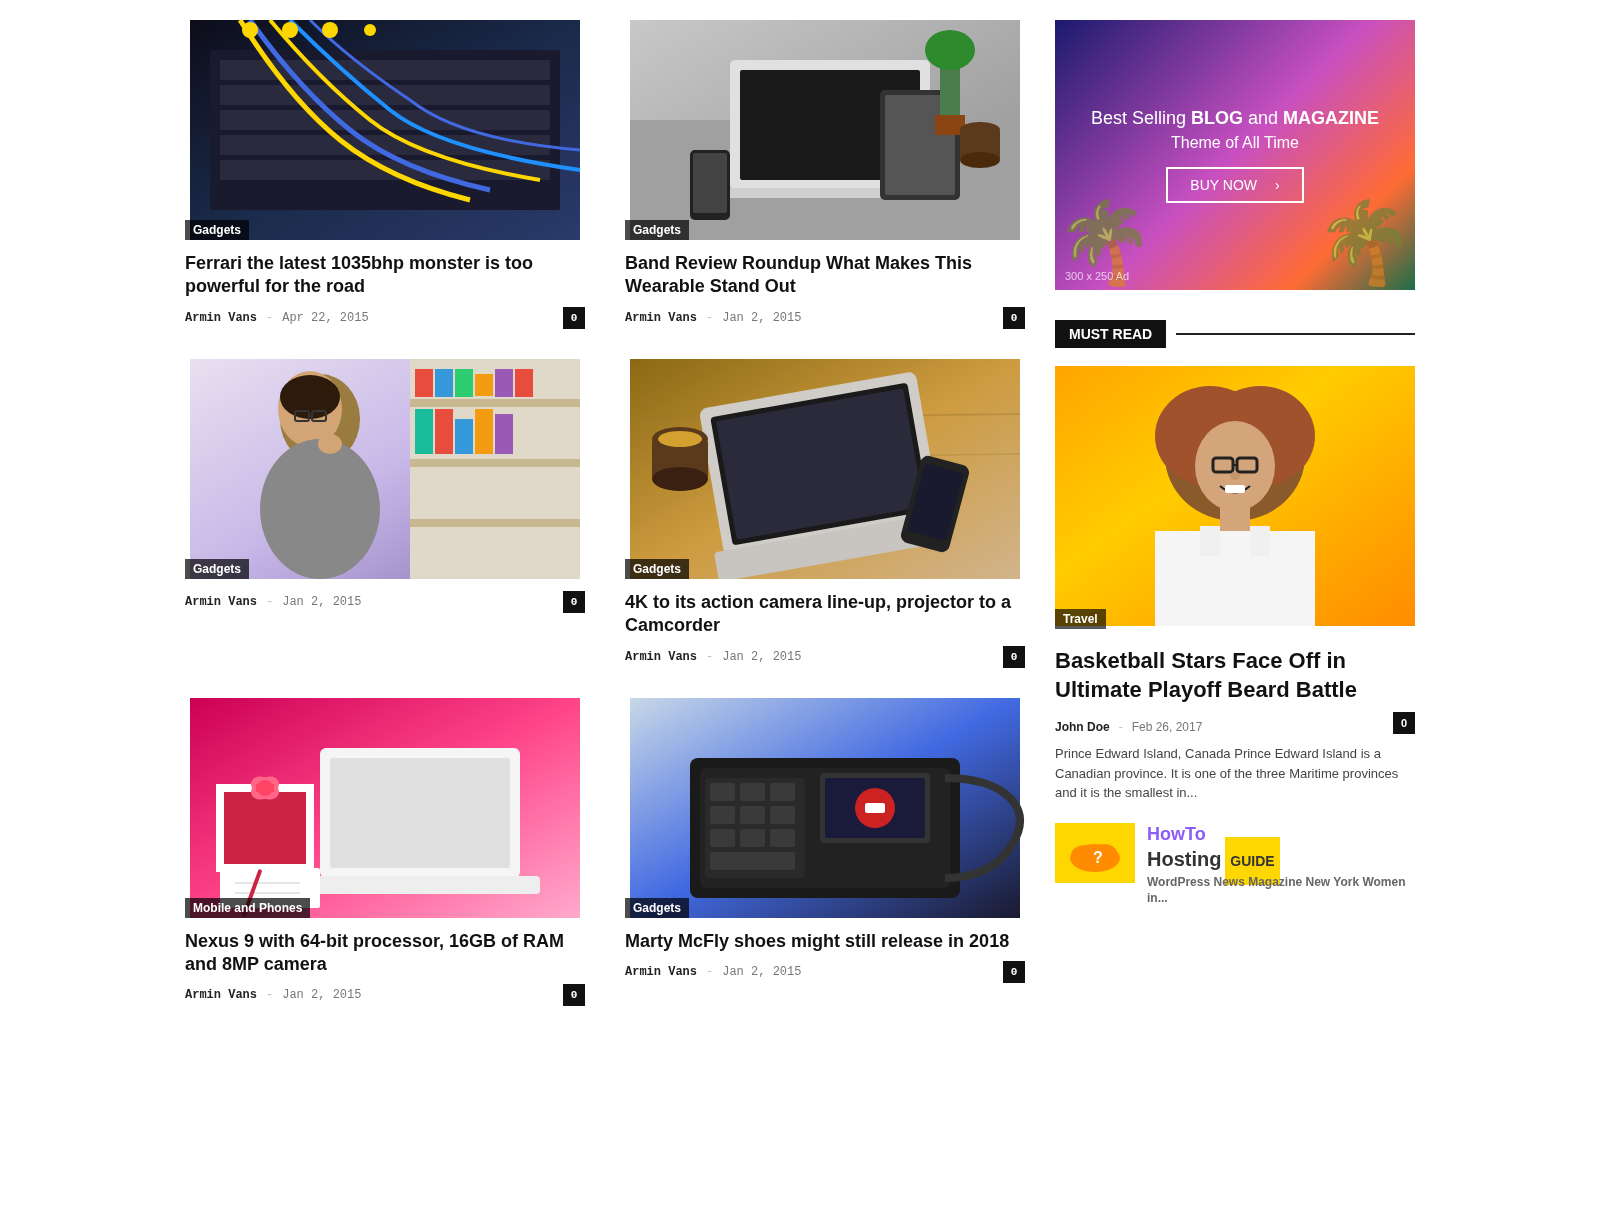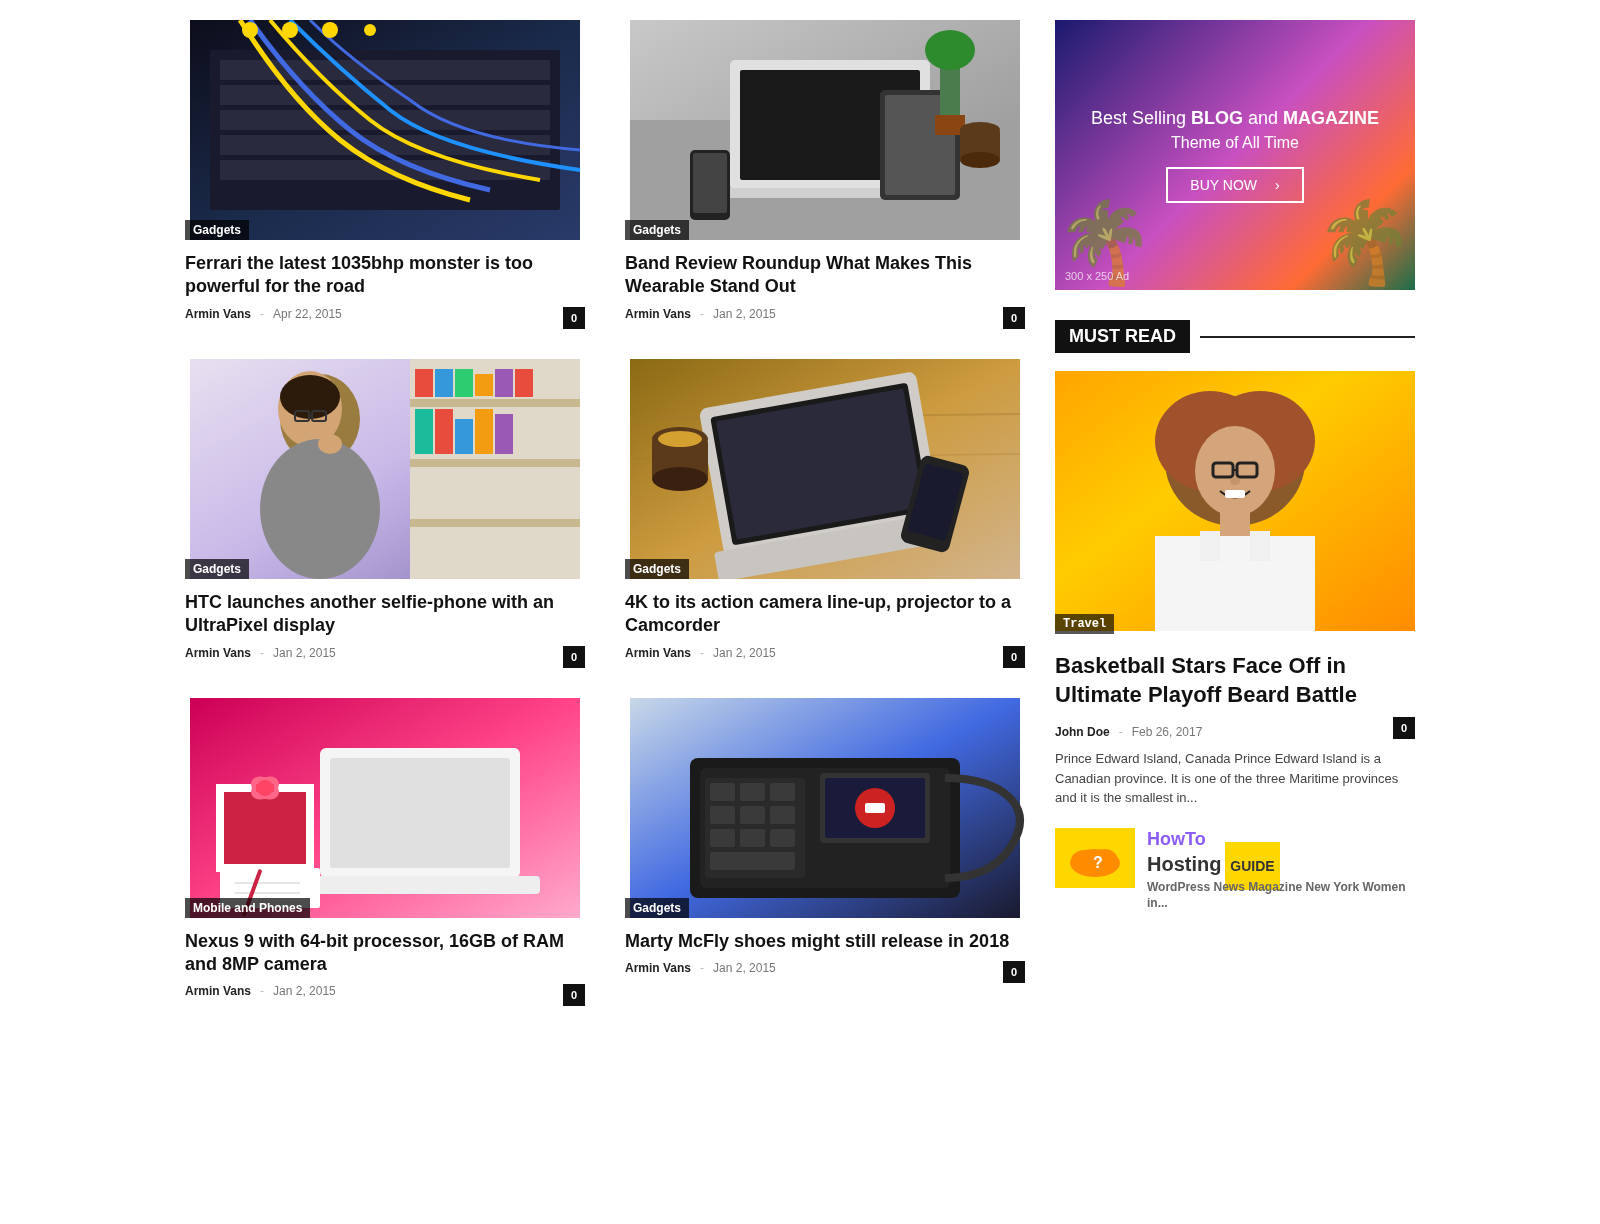--- a/index.html
+++ b/index.html
@@ -21,21 +21,21 @@
       position: absolute; bottom: 0; left: 0;
       background: rgba(0,0,0,0.7); color: #fff;
       padding: 3px 8px; font-size: 12px; font-weight: bold;
     }
 
     .article-title {
       font-size: 18px; font-weight: bold; line-height: 1.3;
       margin-bottom: 8px; color: #111;
     }
 
-    .article-meta { display: flex; align-items: flex-start; justify-content: space-between; }
+    .article-meta { display: flex; align-items: center; justify-content: space-between; font-family: Liberation Mono, monospace; }
     .article-meta-left { display: flex; align-items: center; gap: 6px; font-size: 12px; color: #555; }
     .article-author { font-weight: bold; color: #222; }
     .article-date { color: #777; }
     .article-comment-count {
       background: #111; color: #fff;
       width: 22px; height: 22px; display: flex; align-items: center; justify-content: center;
       font-size: 11px; font-weight: bold;
     }
 
     
@@ -61,30 +61,30 @@
     }
     .sidebar-ad .ad-label { position: absolute; bottom: 8px; left: 10px; font-size: 11px; color: rgba(255,255,255,0.7); }
 
     
     .must-read-section { margin-bottom: 25px; }
     .must-read-header {
       display: flex; align-items: center; margin-bottom: 18px;
     }
     .must-read-title {
       background: #111; color: #fff;
-      padding: 6px 14px; font-size: 18px; font-weight: bold; text-transform: uppercase;
+      padding: 6px 14px; font-size: 14px; font-weight: bold; text-transform: uppercase;
       margin-right: 10px;
     }
     .must-read-line { flex: 1; height: 2px; background: #222; }
 
     .must-read-featured { position: relative; margin-bottom: 18px; }
     .must-read-featured .category-badge {
       position: absolute; bottom: 0; left: 0;
       background: rgba(0,0,0,0.65); color: #fff;
-      padding: 3px 8px; font-size: 12px; font-weight: bold; font-family: Liberation Mono, monospace;
+      padding: 3px 8px; font-size: 12px; font-weight: bold;
     }
 
     .must-read-article-title { font-size: 22px; font-weight: bold; line-height: 1.3; margin-bottom: 8px; color: #111; }
     .must-read-meta { display: flex; align-items: flex-end; justify-content: space-between; margin-bottom: 10px; }
     .must-read-meta-left { display: flex; align-items: center; gap: 6px; font-size: 12px; }
     .must-read-description { font-size: 13px; color: #444; line-height: 1.5; margin-bottom: 20px; }
 
     
     .sidebar-bottom-card { display: flex; gap: 12px; align-items: flex-start; }
     .sidebar-bottom-text { flex: 1; }
@@ -232,21 +232,20 @@
             <rect x="105" y="52" width="14" height="10" fill="none" stroke="#333" stroke-width="2" rx="2"></rect>
             <rect x="122" y="52" width="14" height="10" fill="none" stroke="#333" stroke-width="2" rx="2"></rect>
             <line x1="119" y1="57" x2="122" y2="57" stroke="#333" stroke-width="1.5"></line>
 
             <ellipse cx="130" cy="150" rx="60" ry="70" fill="#888"></ellipse>
 
             <ellipse cx="140" cy="85" rx="12" ry="10" fill="#d4a574"></ellipse>
           </svg>
           <div class="article-category-badge">Gadgets</div>
         </div>
-        <h2 class="article-title">HTC launches another selfie-phone with an UltraPixel display</h2>
         <div class="article-meta">
           <div class="article-meta-left">
             <span class="article-author">Armin Vans</span>
             <span class="dot-separator">-</span>
             <span class="article-date">Jan 2, 2015</span>
           </div>
           <div class="article-comment-count">0</div>
         </div>
       </div>
 

